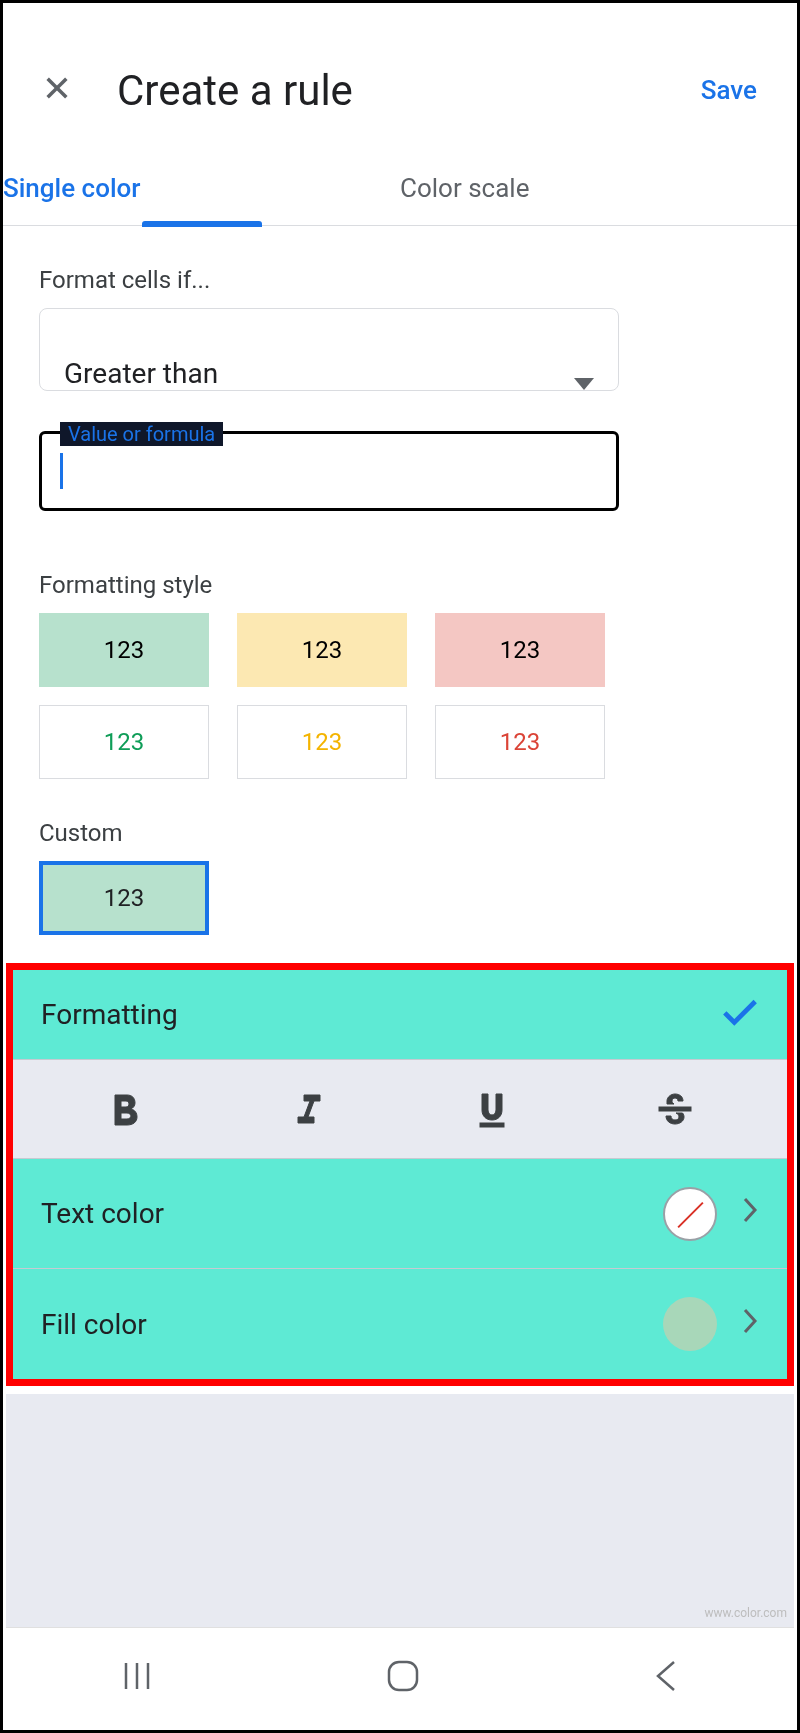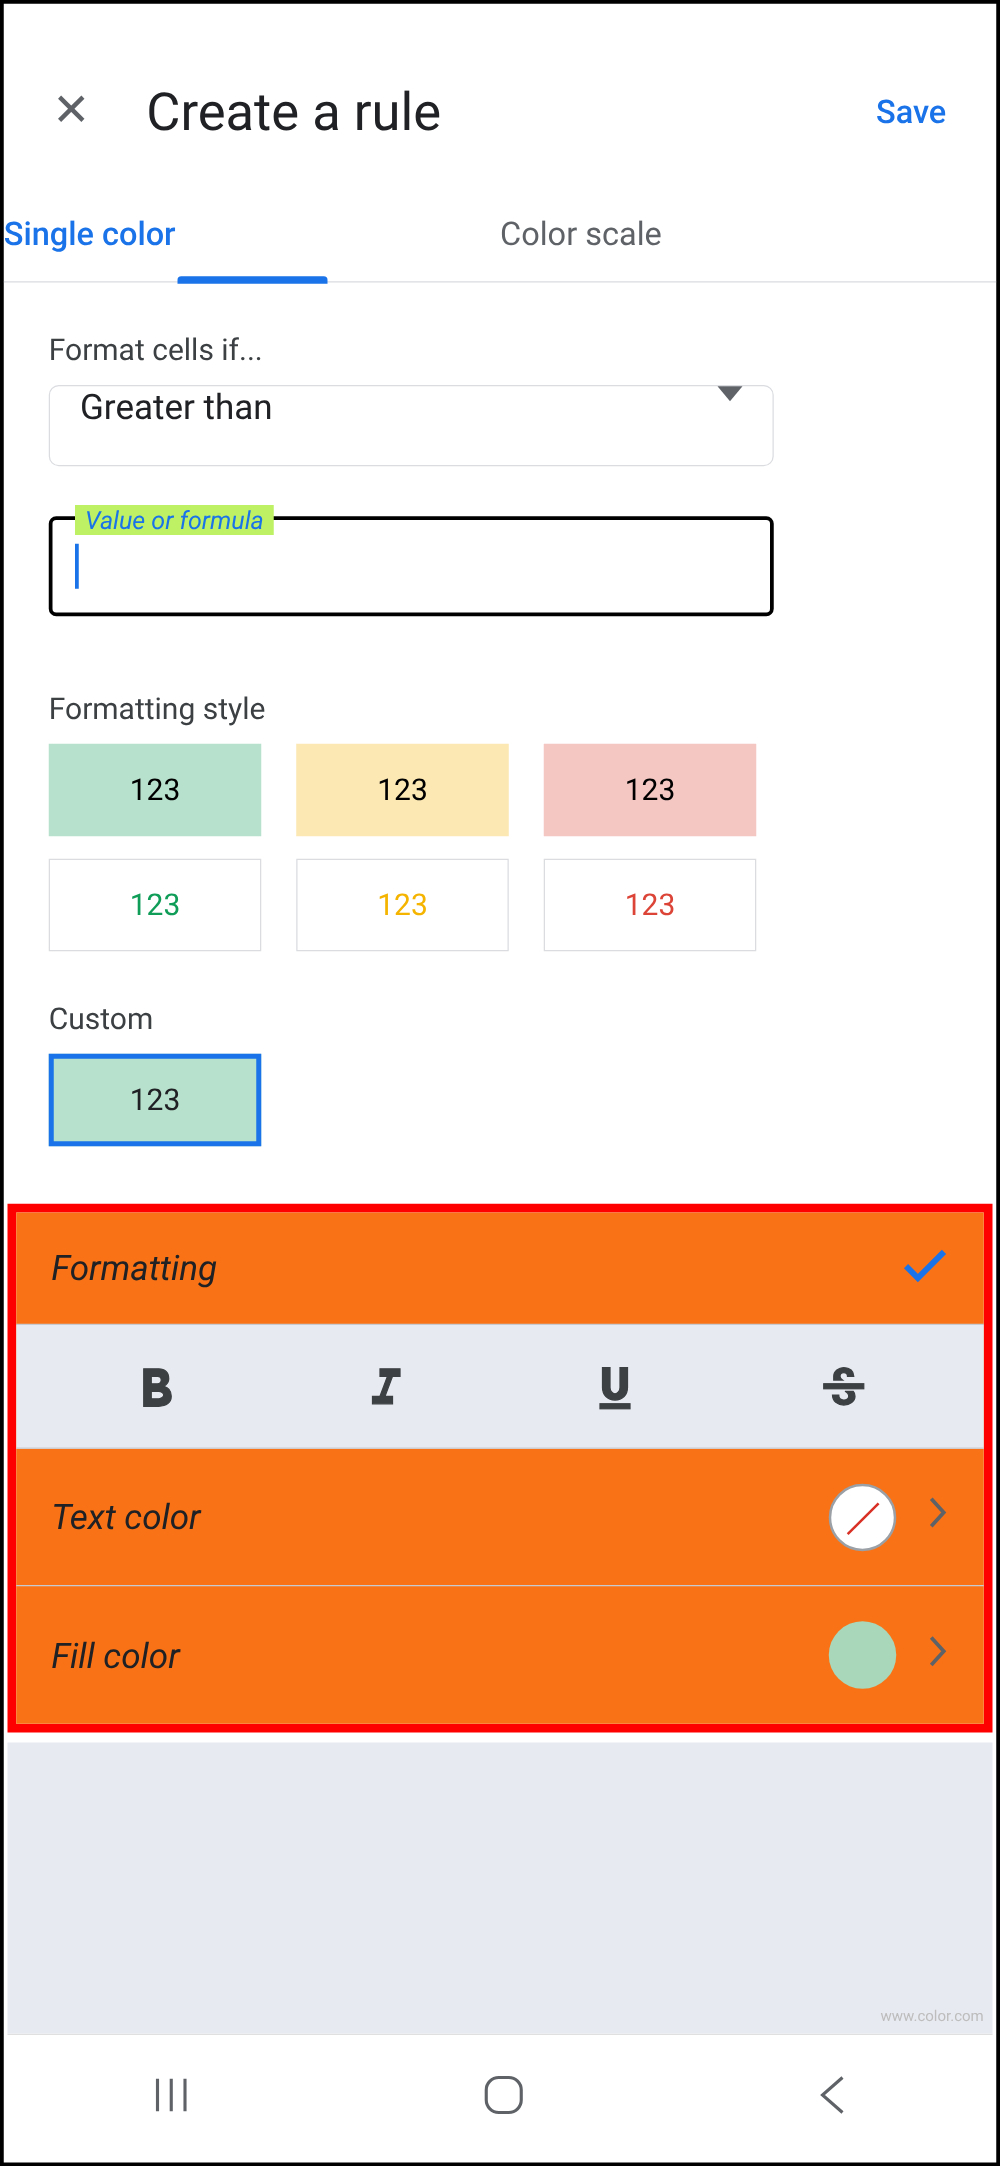--- a/index.html
+++ b/index.html
@@ -66,25 +66,25 @@
   .content {
     padding: 40px 36px 0 36px;
   }
   .label {
     font-size: 24px;
     color: #3c4043;
     margin-bottom: 14px;
   }
   .select {
     width: 580px;
-    height: 65px;
+    height: 83px;
     border: 1px solid #dadce0;
     border-radius: 8px;
     display: flex;
-    align-items: flex-start;
+    align-items: flex-end;
     padding: 0 24px;
     font-size: 28px;
     color: #202124;
     justify-content: space-between;
     margin-bottom: 40px;
   }
   .caret-down {
     width: 0; height: 0;
     border-left: 10px solid transparent;
     border-right: 10px solid transparent;
@@ -98,25 +98,24 @@
     position: relative;
     padding: 10px 18px;
     margin-bottom: 60px;
     display: flex;
     align-items: center;
   }
   .value-box .floating-label {
     position: absolute;
     top: -12px;
     left: 18px;
-    background: #bef264;
+    background: #0f172a;
     padding: 0 8px;
     font-size: 20px;
     color: #1a73e8;
-    font-style: italic;
   }
   .cursor {
     width: 3px;
     height: 36px;
     background: #1a73e8;
   }
   .swatches {
     display: flex;
     gap: 28px;
     margin-bottom: 18px;
@@ -151,22 +150,21 @@
   .panel-wrap {
     position: absolute;
     left: 3px;
     right: 3px;
     top: 960px;
     padding: 0;
     border: 7px solid #ff0000;
     border-bottom-width: 7px;
   }
   .panel {
-    background: #f97316;
-    font-style: italic;
+    background: #5eead4;
   }
   .panel-row {
     display: flex;
     align-items: center;
     padding: 20px 28px;
     border-bottom: 1px solid #c7cad1;
     min-height: 90px;
     font-size: 28px;
     color: #202124;
   }

